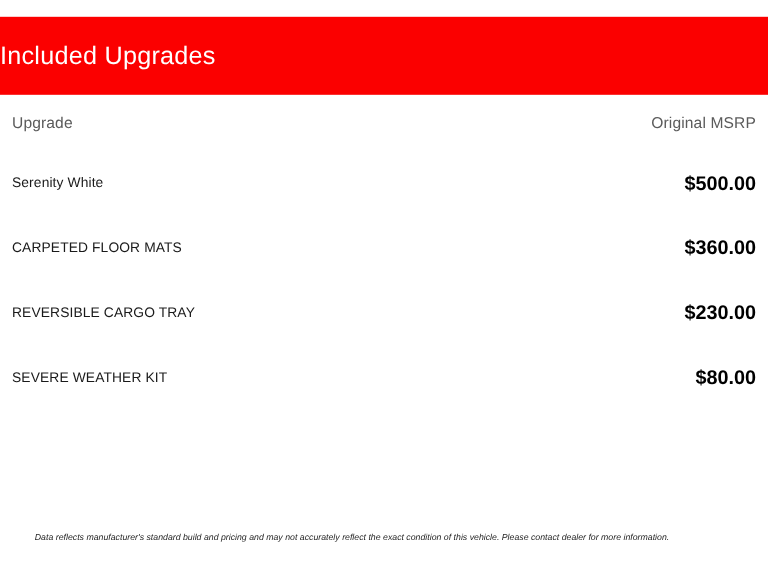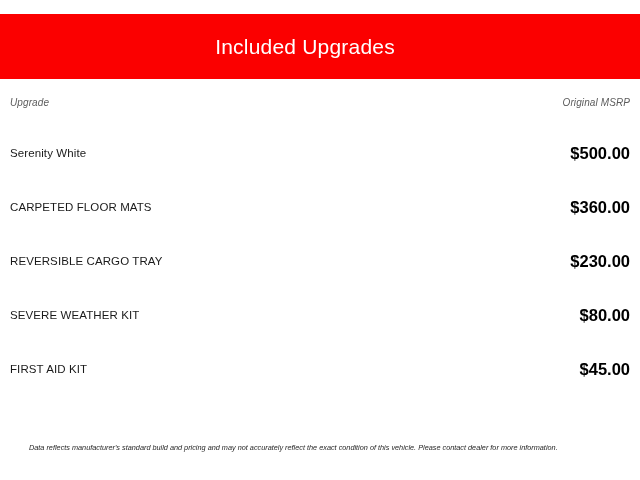--- a/index.html
+++ b/index.html
@@ -22,21 +22,21 @@
   }
   .banner {
     position: absolute;
     top: 14px;
     left: 0;
     width: 640px;
     height: 65px;
     background: #fb0000;
     display: flex;
     align-items: center;
-    justify-content: center;
+    justify-content: flex-start;
     box-sizing: border-box;
     padding-right: 30px;
   }
   .banner-title {
     color: #ffffff;
     font-size: 21px;
     font-weight: 400;
     letter-spacing: 0.2px;
     white-space: nowrap;
   }
@@ -53,24 +53,23 @@
     border-collapse: collapse;
     table-layout: fixed;
   }
   .table th, .table td {
     padding: 0;
     vertical-align: middle;
   }
   .head-row th {
     height: 47px;
     font-weight: 400;
-    font-size: 10px;
+    font-size: 13px;
     color: #5b5b5b;
     letter-spacing: 0.1px;
-    font-style: italic;
   }
   .col-left {
     text-align: left;
     width: 62%;
   }
   .col-right {
     text-align: right;
     width: 38%;
   }
   .item-row td {
@@ -130,23 +129,19 @@
           <td class="col-right item-price">$360.00</td>
         </tr>
         <tr class="item-row">
           <td class="col-left item-name">REVERSIBLE CARGO TRAY</td>
           <td class="col-right item-price">$230.00</td>
         </tr>
         <tr class="item-row">
           <td class="col-left item-name">SEVERE WEATHER KIT</td>
           <td class="col-right item-price">$80.00</td>
         </tr>
-        <tr class="item-row">
-          <td class="col-left item-name">FIRST AID KIT</td>
-          <td class="col-right item-price">$45.00</td>
-        </tr>
       </tbody>
     </table>
   </div>
 
   <div class="disclaimer">Data reflects manufacturer's standard build and pricing and may not accurately reflect the exact condition of this vehicle. Please contact dealer for more information.</div>
 
 </div>
 
 </body></html>

